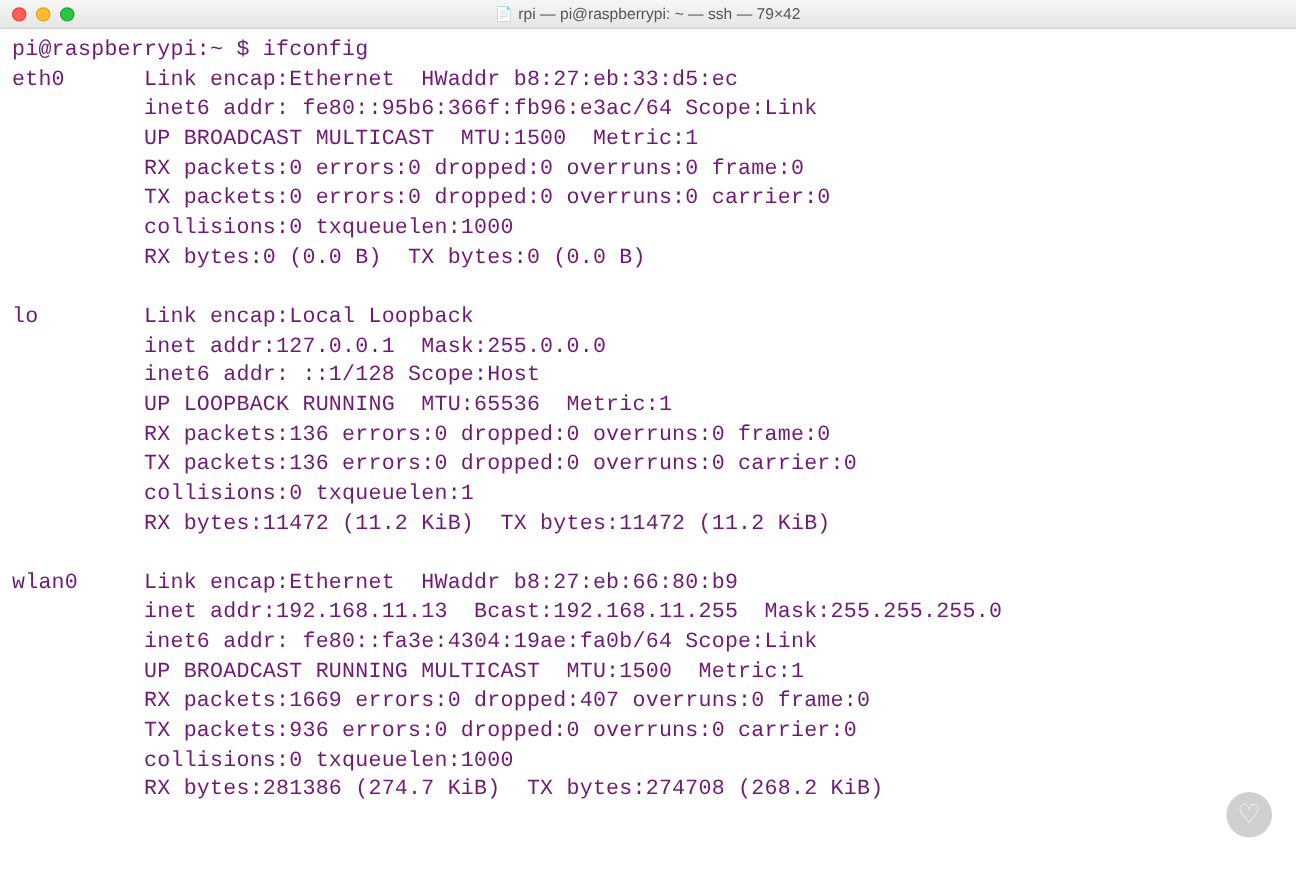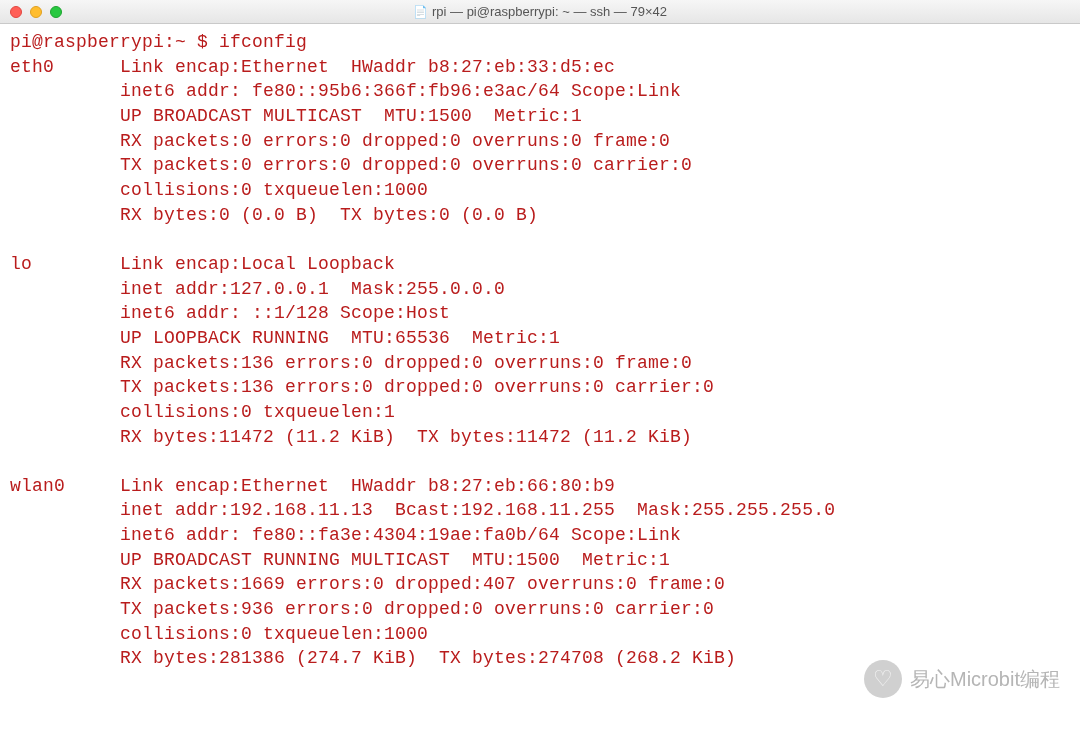--- a/index.html
+++ b/index.html
@@ -36,21 +36,21 @@
       align-items:center;
       justify-content:center;
       gap:4px;
       pointer-events:none;
     }
     .file-icon { font-size: 12px; color:#999; }
     .term {
       padding: 6px 10px 10px 10px;
       white-space: pre;
       line-height: 1.37;
-      color:#b91c1c;
+      color:#701a75;
       letter-spacing: 0.2px;
     }
     .watermark {
       position:absolute;
       right: 20px;
       bottom: 38px;
       display:flex;
       align-items:center;
       gap:8px;
       color:#b5b5b5;
@@ -102,14 +102,13 @@
           UP BROADCAST RUNNING MULTICAST  MTU:1500  Metric:1
           RX packets:1669 errors:0 dropped:407 overruns:0 frame:0
           TX packets:936 errors:0 dropped:0 overruns:0 carrier:0
           collisions:0 txqueuelen:1000
           RX bytes:281386 (274.7 KiB)  TX bytes:274708 (268.2 KiB)</div>
 
 <div class="watermark">
   <div class="wm-circle">
       <span>♡</span>
     </div>
-  <span>易心Microbit编程</span>
 </div>
 
 </body></html>

